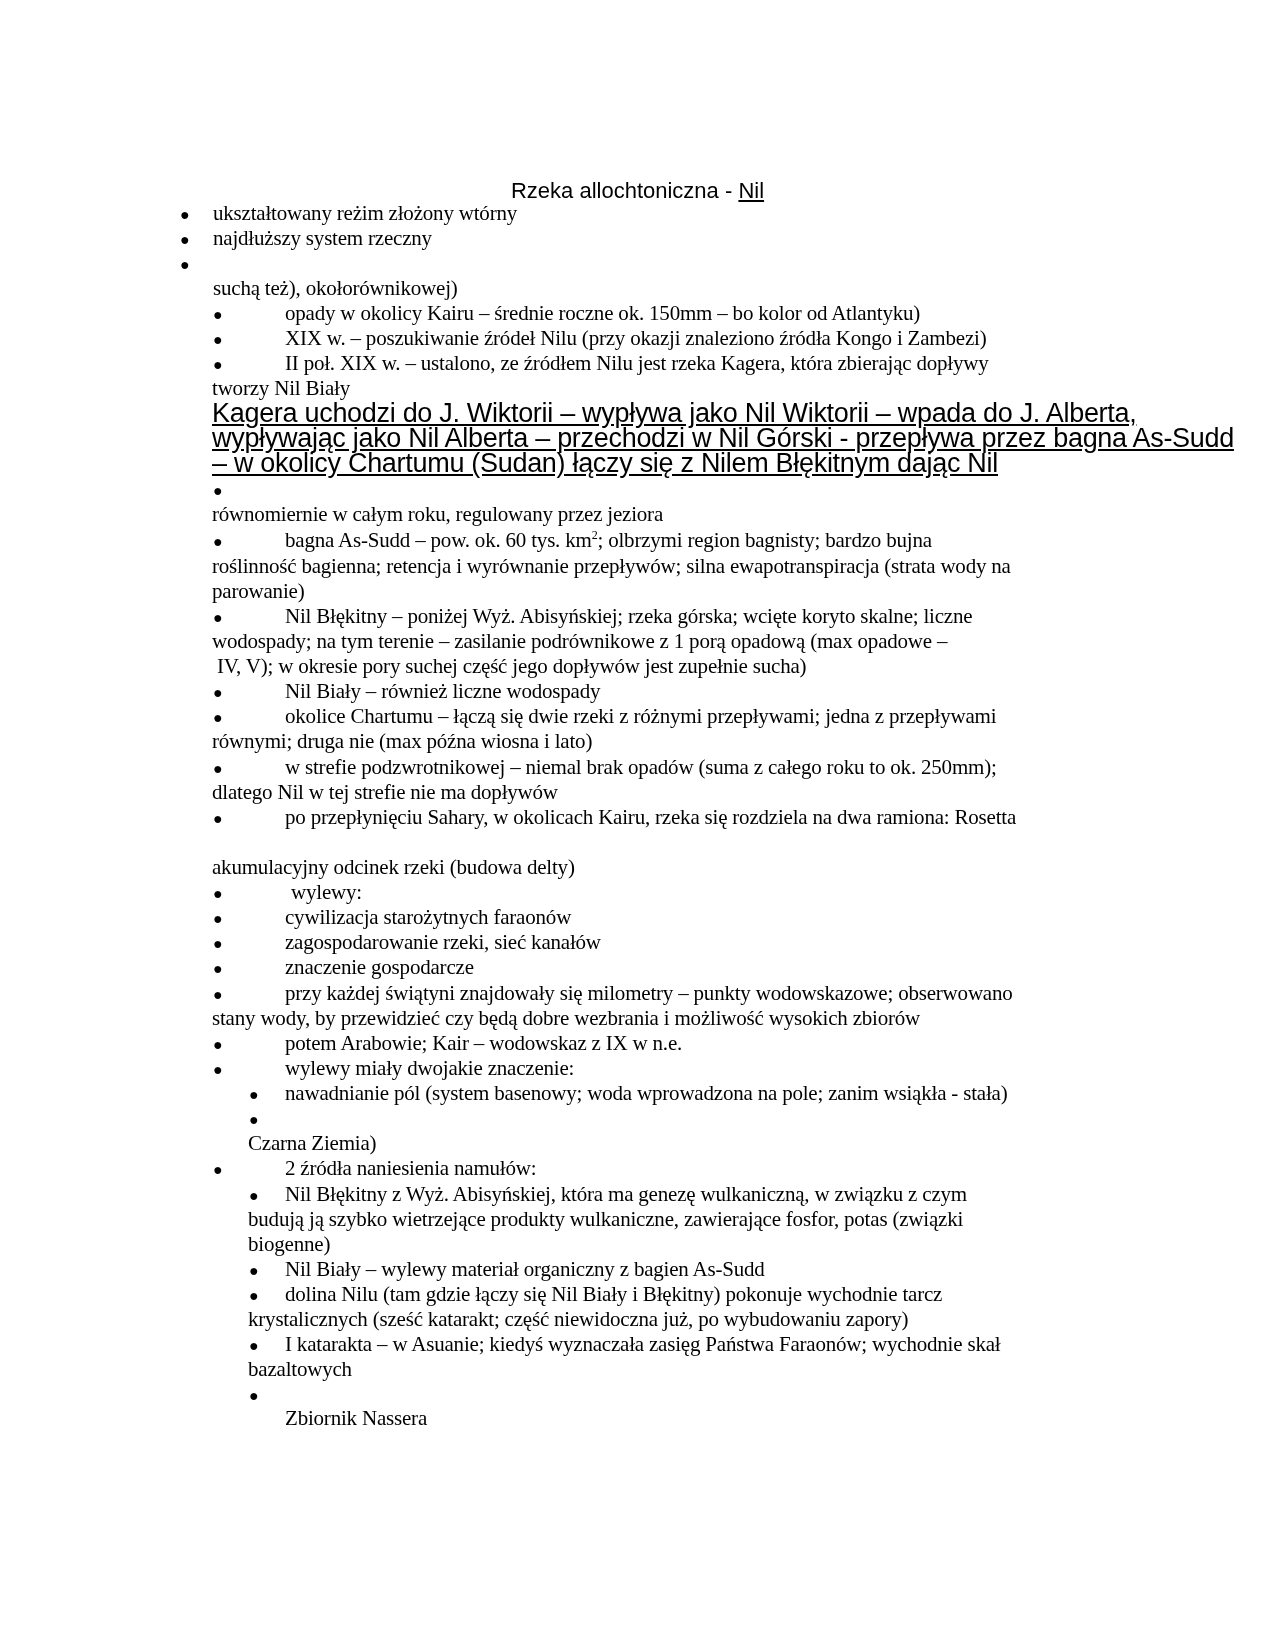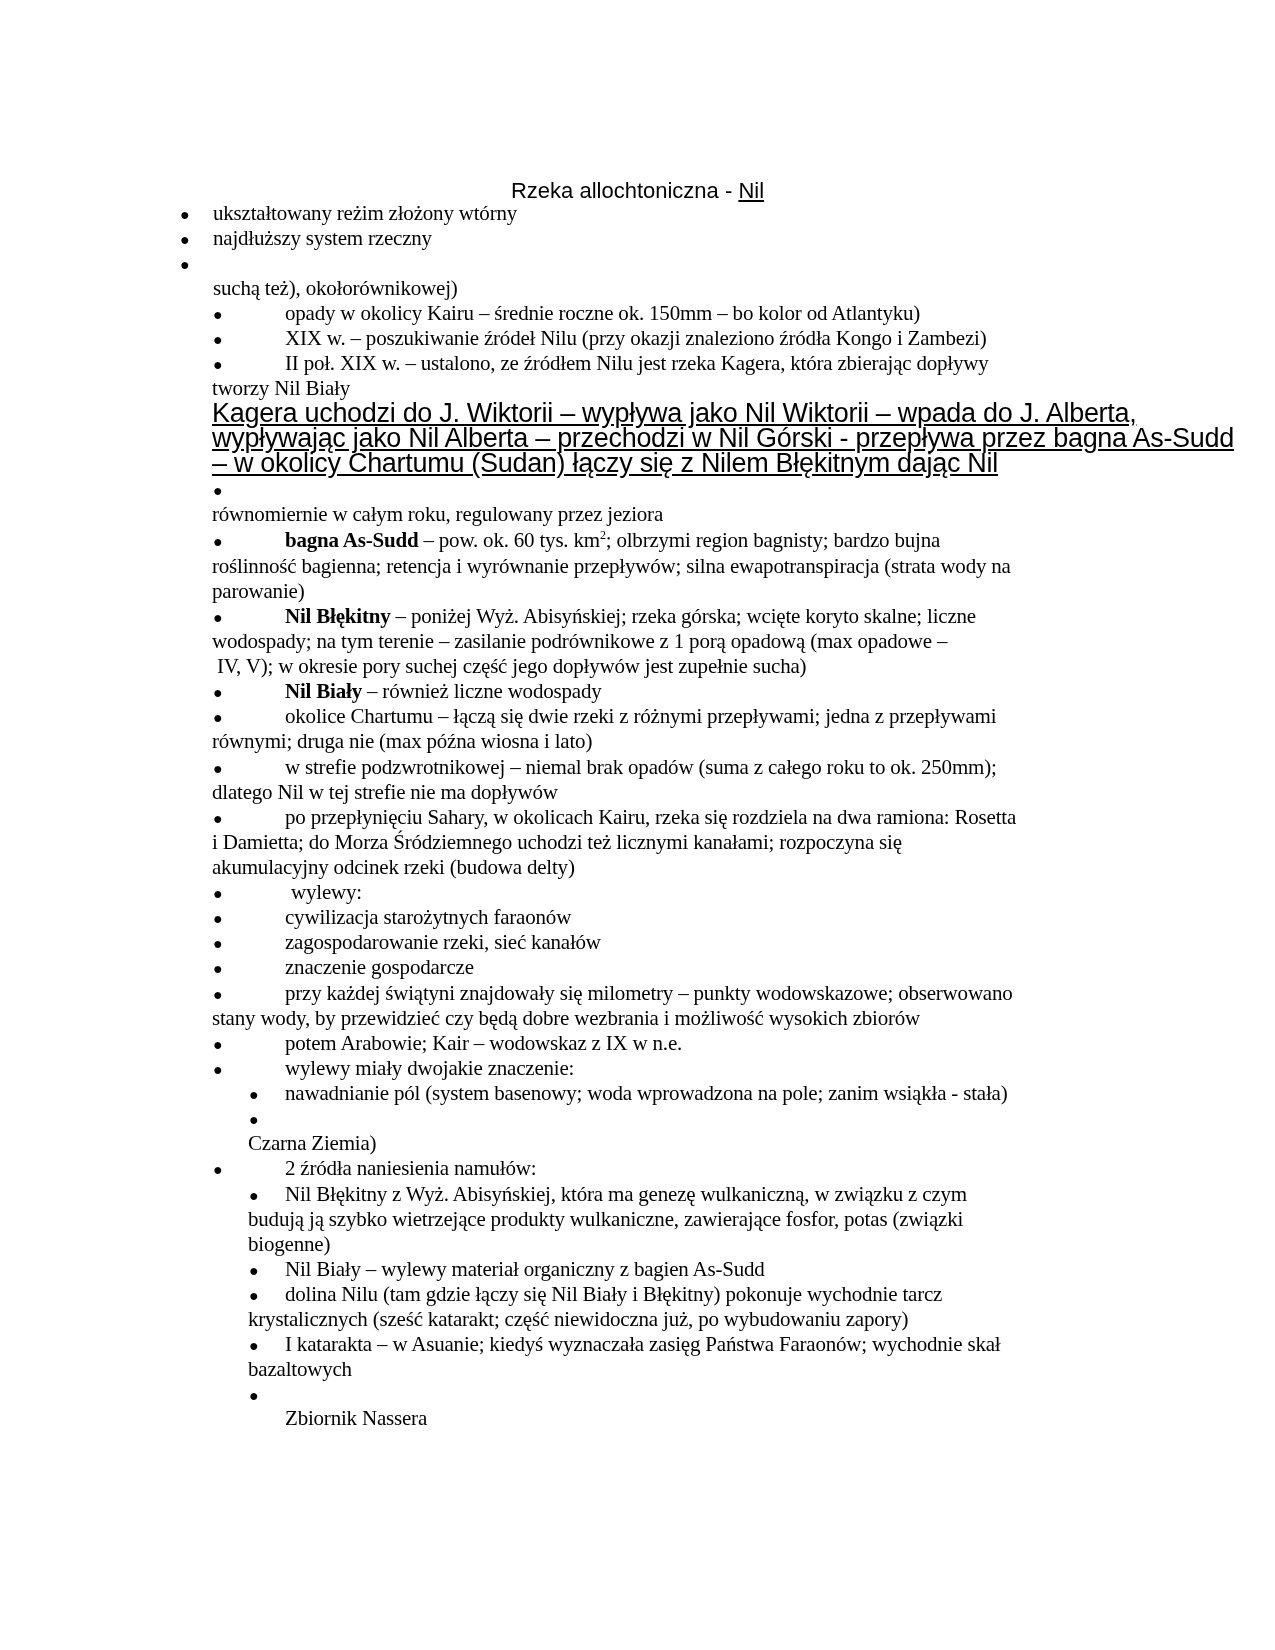--- a/index.html
+++ b/index.html
@@ -12,21 +12,21 @@
     .title .u { text-decoration: underline; }
     .line {
       position: absolute; font-family: "Liberation Serif", serif; font-size: 21px; line-height: 26px;
       white-space: nowrap; letter-spacing: -0.2px;
     }
     .sans {
       font-family: Liberation Sans, sans-serif; font-size: 27px; text-decoration: underline;
       letter-spacing: -0.3px;
     }
     .bullet { position: absolute; font-family: "Liberation Serif", serif; font-size: 16px; line-height: 26px; }
-    b { font-weight: bold; }
+    b { font-weight: normal; }
     sup { font-size: 12px; vertical-align: 8px; line-height: 0; }
   </style>
 </head>
 <body>
 
 <div class="page">
 
   <div class="title"><span>Rzeka allochtoniczna - </span><span class="u">Nil</span></div>
 
   <span class="bullet" style="left:180px;top:202px">●</span>
@@ -71,21 +71,20 @@
   <span class="bullet" style="left:213px;top:705px">●</span>
   <span class="line" style="left:285px;top:703px">okolice Chartumu – łączą się dwie rzeki z różnymi przepływami; jedna z przepływami</span>
   <span class="line" style="left:212px;top:728px">równymi; druga nie (max późna wiosna i lato)</span>
 
   <span class="bullet" style="left:213px;top:756px">●</span>
   <span class="line" style="left:285px;top:754px">w strefie podzwrotnikowej – niemal brak opadów (suma z całego roku to ok. 250mm);</span>
   <span class="line" style="left:212px;top:779px">dlatego Nil w tej strefie nie ma dopływów</span>
 
   <span class="bullet" style="left:213px;top:806px">●</span>
   <span class="line" style="left:285px;top:804px">po przepłynięciu Sahary, w okolicach Kairu, rzeka się rozdziela na dwa ramiona: Rosetta</span>
-  <span class="line" style="left:212px;top:829px">i Damietta; do Morza Śródziemnego uchodzi też licznymi kanałami; rozpoczyna się</span>
   <span class="line" style="left:212px;top:854px">akumulacyjny odcinek rzeki (budowa delty)</span>
 
   <span class="bullet" style="left:213px;top:881px">●</span>
   <span class="line" style="left:291px;top:879px">wylewy:</span>
 
   <span class="bullet" style="left:213px;top:906px">●</span>
   <span class="line" style="left:285px;top:904px">cywilizacja starożytnych faraonów</span>
 
   <span class="bullet" style="left:213px;top:931px">●</span>
   <span class="line" style="left:285px;top:929px">zagospodarowanie rzeki, sieć kanałów</span>

